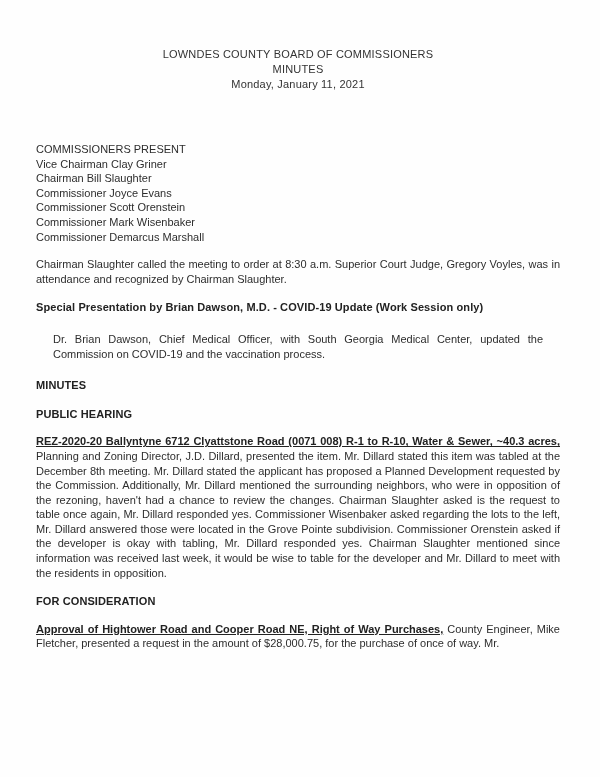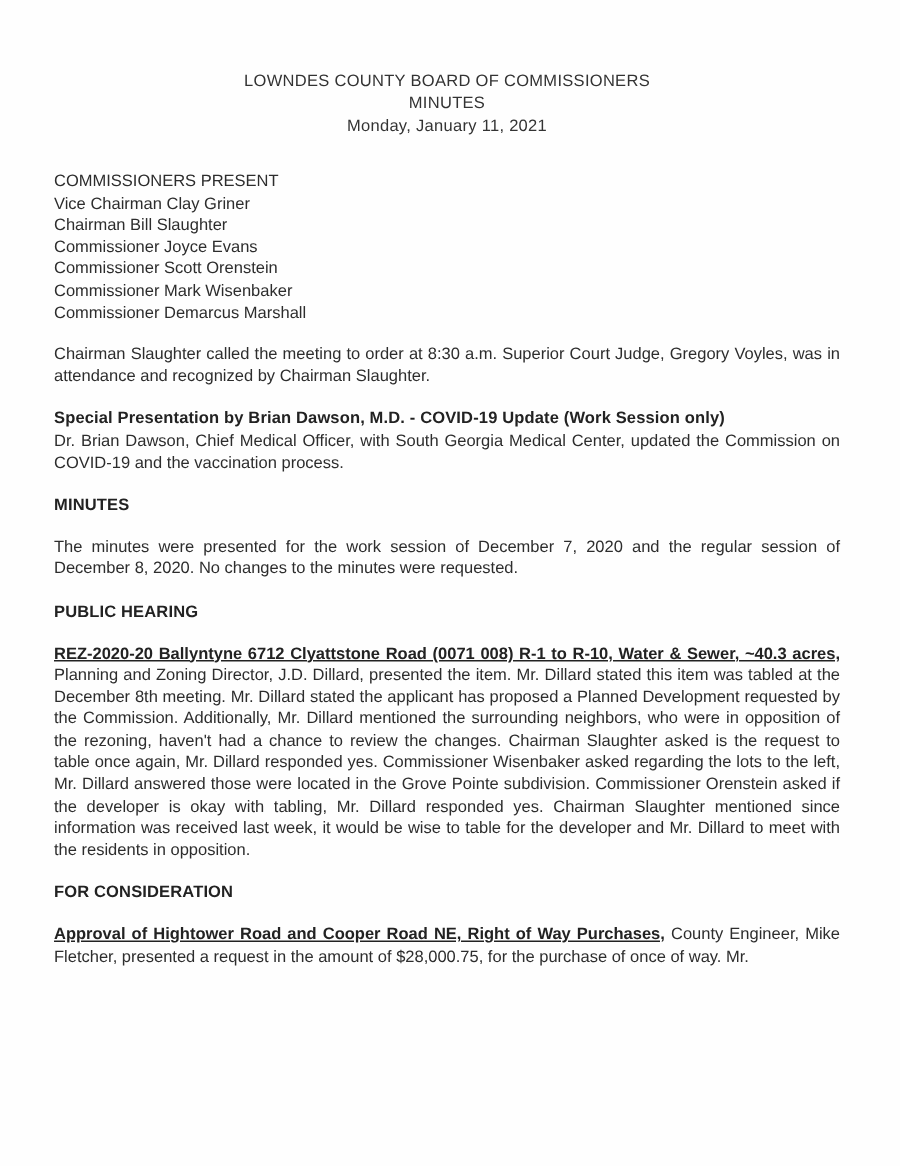--- a/index.html
+++ b/index.html
@@ -23,29 +23,29 @@
     font-size: 11px;
     line-height: 14.6px;
   }
   .doc-header {
     text-align: center;
     color: #333333;
     line-height: 15px;
   }
   .doc-header .title-line { letter-spacing: 0.2px; }
   .commissioners {
-    margin-top: 22px;
+    margin-top: 50px;
   }
   .commissioners div { line-height: 14.6px; }
   p.para {
     margin: 13px 0 0 0;
     text-align: justify;
   }
   p.para-tight {
-    margin: 0;
+    margin: 17px;
     text-align: justify;
   }
   .section-heading {
     margin: 14px 0 0 0;
     font-weight: bold;
     color: #222222;
     letter-spacing: 0.1px;
   }
   .lead-bold {
     font-weight: bold;
@@ -73,21 +73,20 @@
     <div>Commissioner Mark Wisenbaker</div>
     <div>Commissioner Demarcus Marshall</div>
   </div>
 
   <p class="para">Chairman Slaughter called the meeting to order at 8:30 a.m.  Superior Court Judge, Gregory Voyles, was in attendance and recognized by Chairman Slaughter.</p>
 
   <div class="section-heading">Special Presentation by Brian Dawson, M.D. - COVID-19 Update (Work Session only)</div>
   <p class="para-tight">Dr. Brian Dawson, Chief Medical Officer, with South Georgia Medical Center, updated the Commission on COVID-19 and the vaccination process.</p>
 
   <div class="section-heading">MINUTES</div>
-  <p class="para">The minutes were presented for the work session of December 7, 2020 and the regular session of December 8, 2020.  No changes to the minutes were requested.</p>
 
   <div class="section-heading">PUBLIC HEARING</div>
   <p class="para"><span class="lead-bold">REZ-2020-20 Ballyntyne 6712 Clyattstone Road (0071 008) R-1 to R-10, Water &amp; Sewer, ~40.3 acres,</span><span> Planning and Zoning Director, J.D. Dillard, presented the item.  Mr. Dillard stated this item was tabled at the December 8th meeting.  Mr. Dillard stated the applicant has proposed a Planned Development requested by the Commission. Additionally, Mr. Dillard mentioned the surrounding neighbors, who were in opposition of the rezoning, haven't had a chance to review the changes. Chairman Slaughter asked is the request to table once again, Mr. Dillard responded yes. Commissioner Wisenbaker asked regarding the lots to the left, Mr. Dillard answered those were located in the Grove Pointe subdivision. Commissioner Orenstein asked if the developer is okay with tabling, Mr. Dillard responded yes.  Chairman Slaughter mentioned since information was received last week, it would be wise to table for the developer and Mr. Dillard to meet with the residents in opposition.</span></p>
 
   <div class="section-heading">FOR CONSIDERATION</div>
   <p class="para"><span class="lead-bold">Approval of Hightower Road and Cooper Road NE, Right of Way Purchases,</span><span> County Engineer, Mike Fletcher, presented a request in the amount of $28,000.75, for the purchase of once of way.  Mr.</span></p>
 
 </div>
 
 </body></html>

